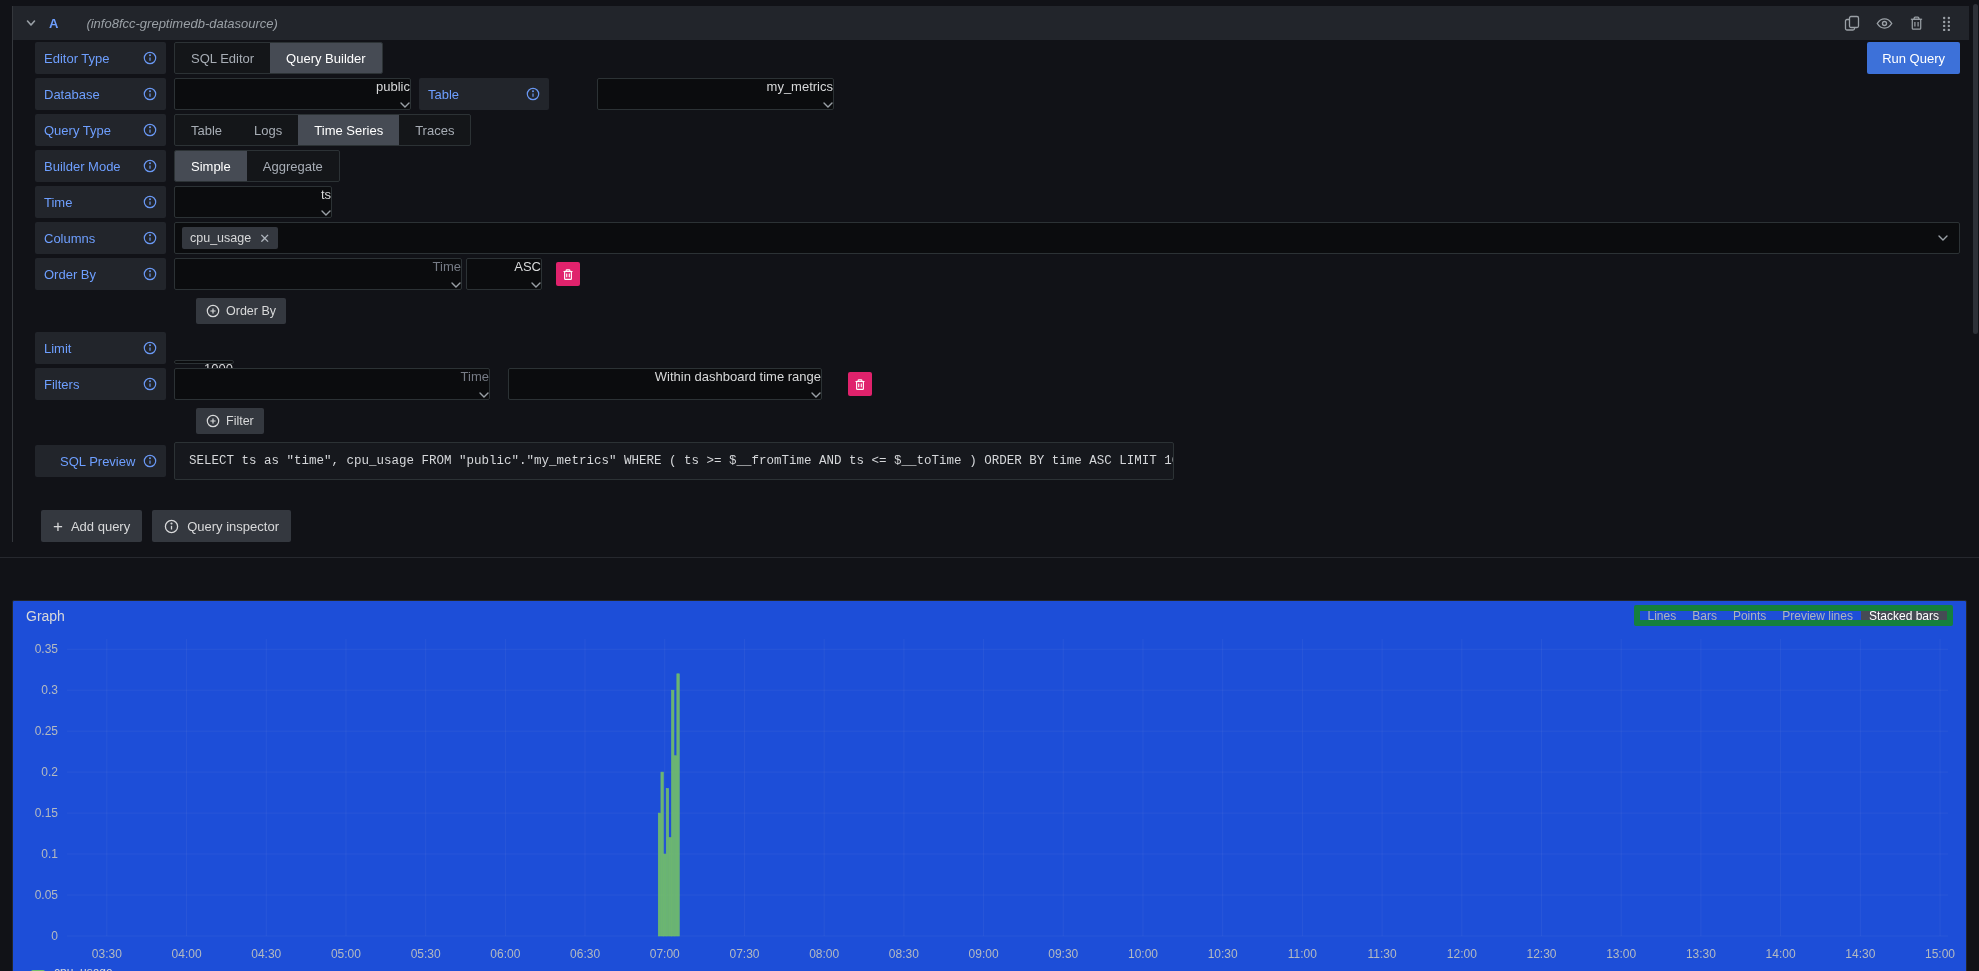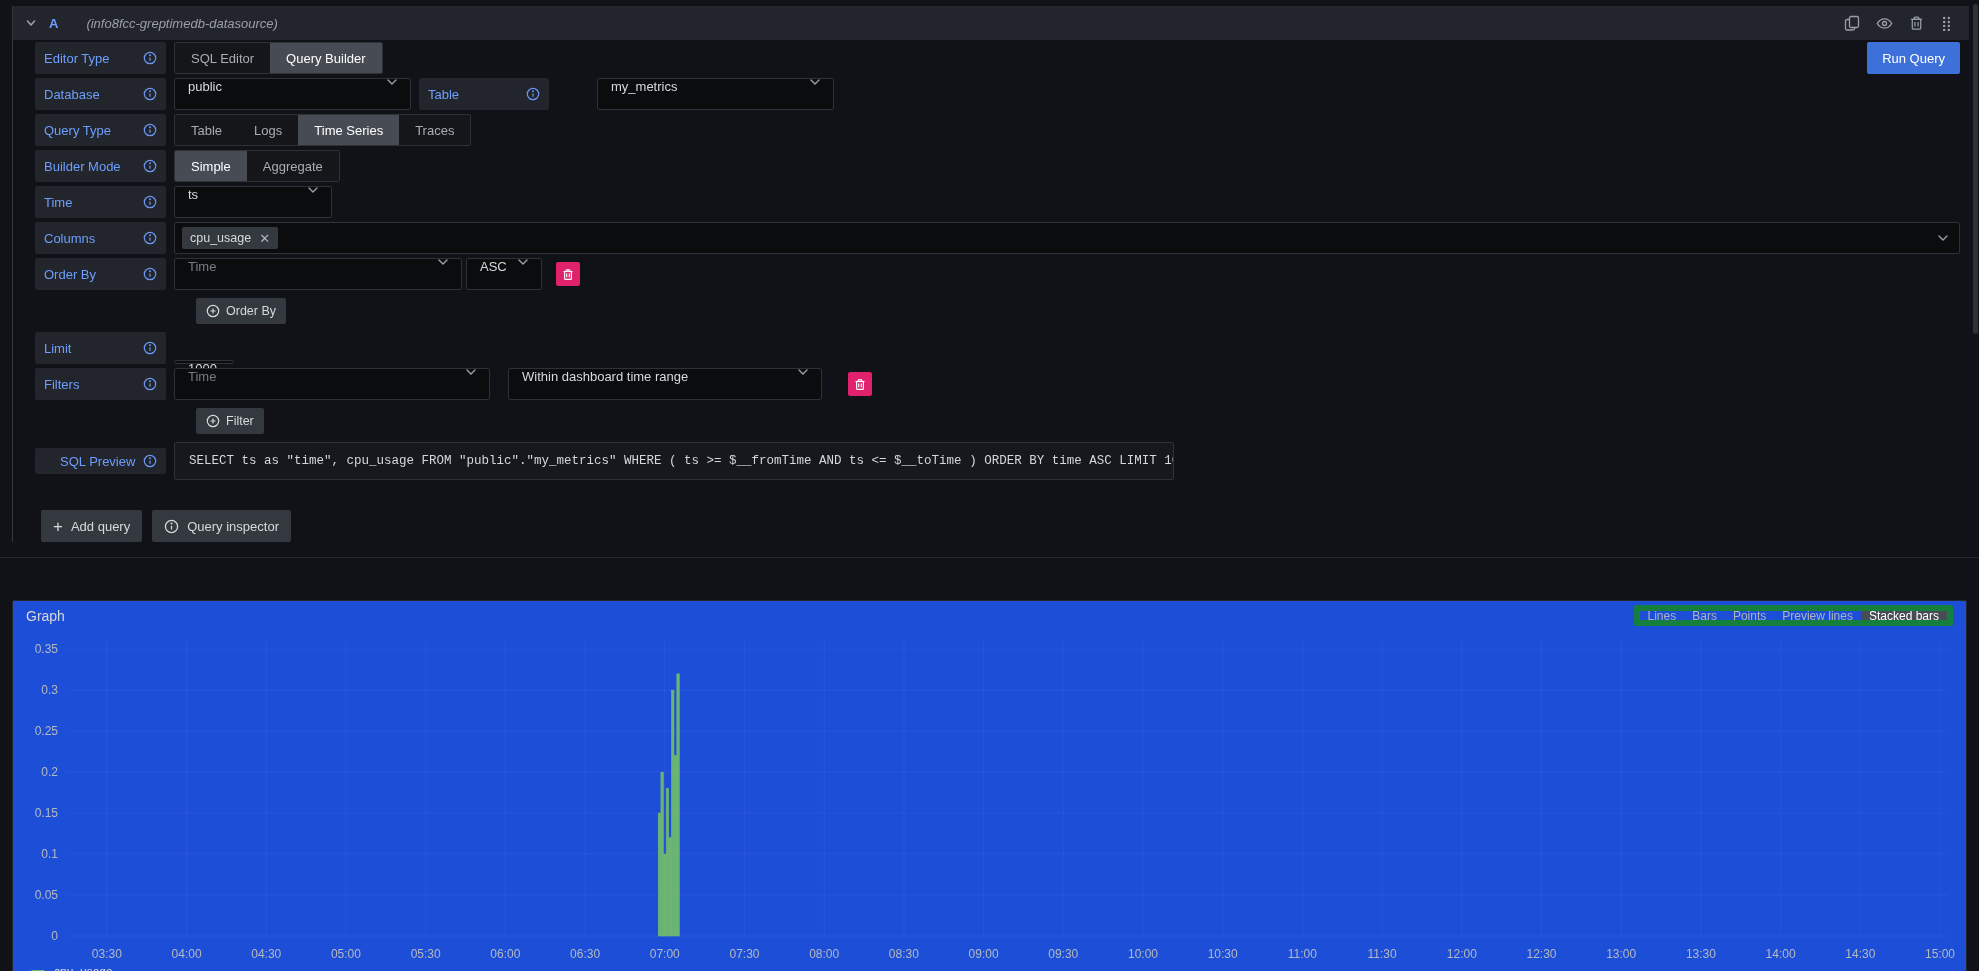--- a/index.html
+++ b/index.html
@@ -18,38 +18,38 @@
   .form { position:relative; padding:2px 0 0 22px; }
   .frow { display:flex; align-items:stretch; height:32px; margin-bottom:4px; }
   .flabel { width:131px; min-width:131px; background:#22252b; border-radius:2px; display:flex; align-items:center; justify-content:space-between; padding:0 9px; margin-right:8px;text-align:right; }
   .flabel .ltext { color:#6e9fff; font-size:13px; font-weight:500; }
   .flabel .info { color:#6e9fff; display:flex; align-items:center; opacity:.95; }
 
   .seg-group { display:flex; align-items:stretch; background:#141619; border:1px solid #2c3235; border-radius:2px; overflow:hidden; }
   .seg { display:flex; align-items:center; padding:0 16px; font-size:13px; color:#a7adb5; cursor:pointer; white-space:nowrap; }
   .seg.active { background:#464b54; color:#ffffff; font-weight:500; }
 
-  .select, .tinput { background:#0b0c0e; border:1px solid #2c3235; border-radius:2px; display:flex; align-items:flex-start; padding:0 13px; font-size:13px; color:#d8d9da; position:relative; }
+  .select, .tinput { background:#0b0c0e; border:1px solid #2c3235; border-radius:2px; display:flex; align-items:flex-end; padding:0 0; font-size:13px; color:#d8d9da; position:relative;flex-direction:column; }
   .select { justify-content:space-between; }
   .select .val { white-space:nowrap; }
   .select .val.placeholder { color:#767b85; }
   .sel-chev { color:#9aa0a6; display:flex; align-items:center; margin-left:10px; }
 
   .wide-box { flex:1; margin-right:9px; background:#0b0c0e; border:1px solid #2c3235; border-radius:2px; display:flex; align-items:center; padding:0 34px 0 7px; position:relative; }
   .chip { background:#34383f; border-radius:2px; height:22px; display:flex; align-items:center; padding:0 8px; font-size:12.5px; color:#d8d9da; }
   .chip .chip-x { color:#aeb4bc; margin-left:8px; font-size:13px; cursor:pointer; }
   .wide-box .box-chev { position:absolute; right:11px; color:#9aa0a6; display:flex; }
 
   .danger-btn { width:24px; height:24px; align-self:center; background:#e0226c; border:none; border-radius:2px; display:flex; align-items:center; justify-content:center; color:#ffffff; cursor:pointer; }
 
   .add-btn-row { display:flex; margin:8px 0 8px 161px; height:26px; }
   .add-btn { background:#34383f; border:none; border-radius:2px; height:26px; display:flex; align-items:center; gap:6px; padding:0 10px; color:#d8d9da; font-size:12.5px; font-weight:500; cursor:pointer; }
 
   .sql-row { height:38px; margin-bottom:0; }
-  .sql-row .flabel { height:26px; align-self:center;padding-left:25px; }
+  .sql-row .flabel { height:32px; align-self:center;padding-left:25px; }
   .sql-box { width:1000px; background:#16181d; border:1px solid #2c3235; border-radius:2px; display:flex; align-items:center; padding:0 14px; font-family:"Liberation Mono","DejaVu Sans Mono",monospace; font-size:12.5px; color:#d5d7da; white-space:nowrap; overflow:hidden; }
 
   .run-query { position:absolute; top:36px; right:9px; height:32px; background:#3d71d9; color:#ffffff; border:none; border-radius:2px; font-size:13px; font-weight:500; padding:0 15px; cursor:pointer; font-family:"Liberation Sans",sans-serif; }
 
   .footer-row { display:flex; gap:10px; margin:30px 0 0 6px; }
   .sec-btn { background:#34383f; border:none; border-radius:2px; height:32px; display:flex; align-items:center; gap:8px; padding:0 12px; color:#d8d9da; font-size:13px; font-weight:500; cursor:pointer; font-family:"Liberation Sans",sans-serif; }
   .sec-btn .plus { font-size:17px; font-weight:400; color:#d8d9da; line-height:1; }
 
   .splitter { position:absolute; left:0; top:557px; width:1979px; height:1px; background:#26282e; cursor:row-resize; }
 

